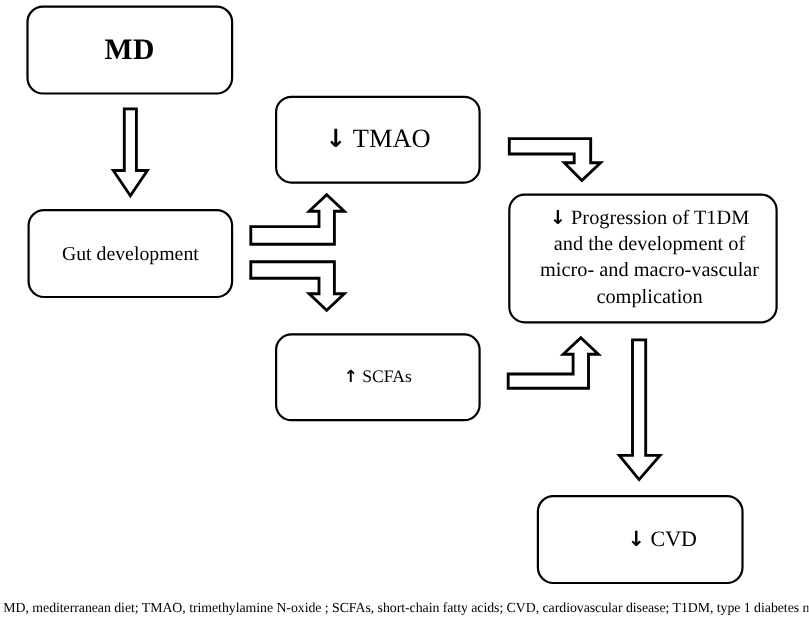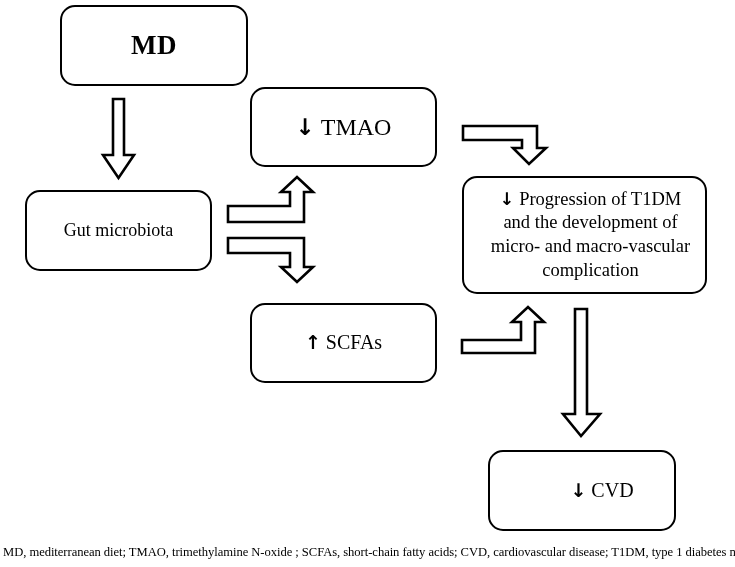--- a/index.html
+++ b/index.html
@@ -36,31 +36,31 @@
     line-height: 1.18;
   }
 
   .node .label {
     display: block;
     padding: 0 6px;
     white-space: pre-line;
   }
 
   
-  #node-md        { left: 24px;  top: 5px;   width: 188px; height: 81px; margin-left: 36px; }
+  #node-md        { left: 24px;  top: 5px;   width: 188px; height: 81px; }
   #node-md .label { font-weight: bold; font-size: 27px; letter-spacing: 0.5px; }
 
   #node-gut        { left: 25px;  top: 190px; width: 187px; height: 81px; }
   #node-gut .label { font-size: 18px; }
 
   #node-tmao        { left: 250px; top: 87px;  width: 187px; height: 80px; }
   #node-tmao .label { font-size: 24px; }
 
   #node-scfas        { left: 250px; top: 303px; width: 187px; height: 80px; }
-  #node-scfas .label { font-size: 20px; }
+  #node-scfas .label { font-size: 16px; }
 
   #node-progression        { left: 462px; top: 176px; width: 245px; height: 118px; padding-left: 12px; }
   #node-progression .label { font-size: 18.5px; line-height: 1.28; }
 
   #node-cvd        { left: 488px; top: 450px; width: 188px; height: 81px; padding-left: 40px; }
   #node-cvd .label { font-size: 20px; }
 
   .arrow-glyph {
     font-family: "DejaVu Sans", sans-serif;
     font-weight: bold;
@@ -102,21 +102,21 @@
   <polygon class="hollow" points="462,340 521,340 521,322 512,322 528,307 544,322 535,322 535,353 462,353"></polygon>
 
   <polygon class="hollow" points="575,309 587,309 587,414 600,414 581,436 563,414 575,414"></polygon>
 </svg>
 
 <div class="node" id="node-md">
   <span class="label">MD</span>
 </div>
 
 <div class="node" id="node-gut">
-  <span class="label">Gut microbiota</span>
+  <span class="label">Gut development</span>
 </div>
 
 <div class="node" id="node-tmao">
   <span class="label"><span class="arrow-glyph">↓</span>&nbsp;<span>TMAO</span></span>
 </div>
 
 <div class="node" id="node-scfas">
   <span class="label"><span class="arrow-glyph">↑</span>&nbsp;<span>SCFAs</span></span>
 </div>
 

